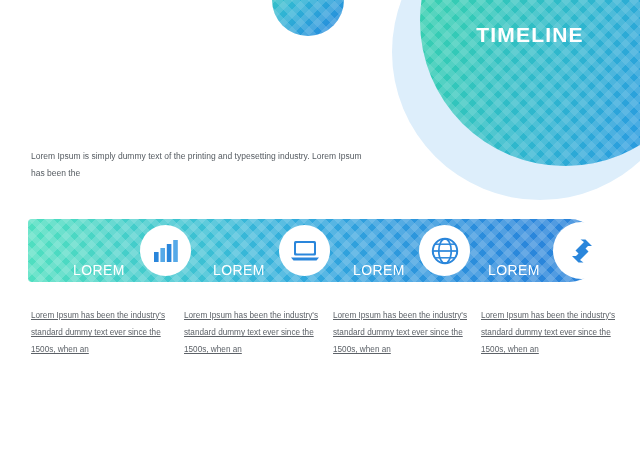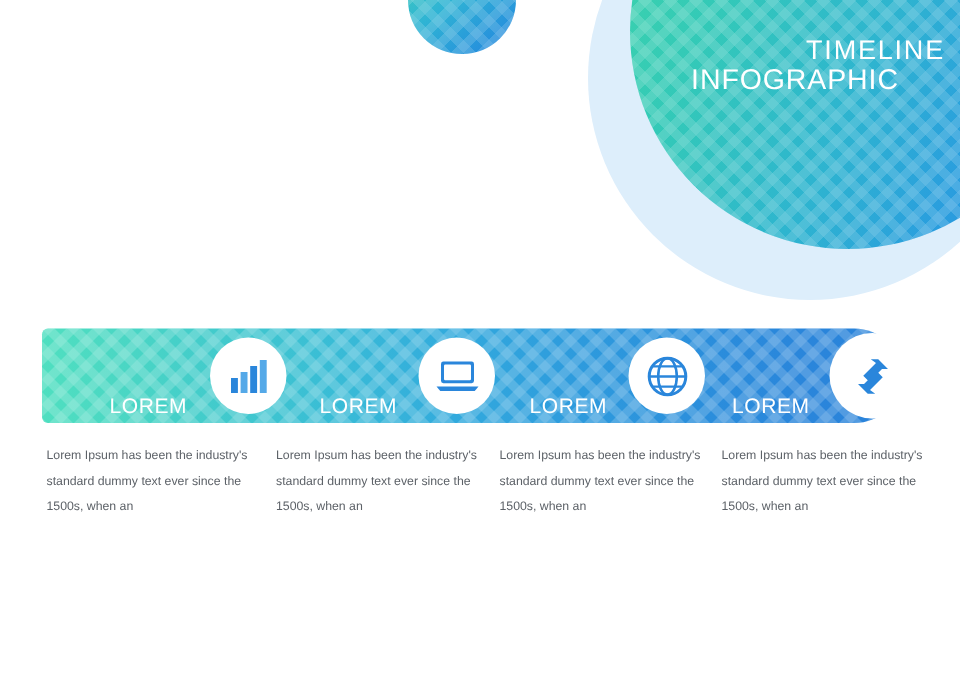--- a/index.html
+++ b/index.html
@@ -66,25 +66,24 @@
   .circle-title-wrap {
     position: absolute;
     left: 430px;
     top: 24px;
     width: 200px;
     text-align: center;
     color: #ffffff;
     pointer-events: none;
   }
   .circle-title {
-    font-size: 18px;
+    font-size: 21px;
     letter-spacing: 1.2px;
     line-height: 1.04;
-    font-weight: 400;
-    text-align: right;
+    font-weight: 700;
   }
   .circle-subtitle {
     font-size: 19px;
     letter-spacing: .6px;
     line-height: 1.15;
     font-weight: 400;
   }
 
   
   .headline {
@@ -155,47 +154,48 @@
   }
   .icon-circle.last {
     width: 57px;
     height: 57px;
   }
   .icon-circle svg { display: block; }
 
   
   .desc {
     position: absolute;
-    top: 295px;
+    top: 307px;
     width: 134px;
     color: #5d6268;
     font-size: 8.2px;
     line-height: 2.1;
+    text-decoration: underline;
   }
 </style>
 </head>
 <body>
 
 <div id="canvas">
 
   <div class="deco-circle-pale"></div>
 
   <div class="deco-circle-main">
     <div class="diamond-net dashed"></div>
   </div>
 
   <div class="deco-circle-small">
     <div class="diamond-net dashed"></div>
   </div>
 
   <div class="circle-title-wrap">
     <div class="circle-title">TIMELINE</div>
-    <div class="circle-subtitle">INFOGRAPHIC</div>
-  </div>
-
+  </div>
+
+  <div class="sub-paragraph">Lorem Ipsum is simply dummy text of the printing and typesetting industry. Lorem Ipsum has been the</div>
 
   <div class="bar">
     <div class="diamond-net dashed"></div>
 
     <div class="bar-label" style="left:45px;">
       <span>LOREM</span><br>
       
     </div>
     <div class="bar-label" style="left:185px;">
       <span>LOREM</span><br>

